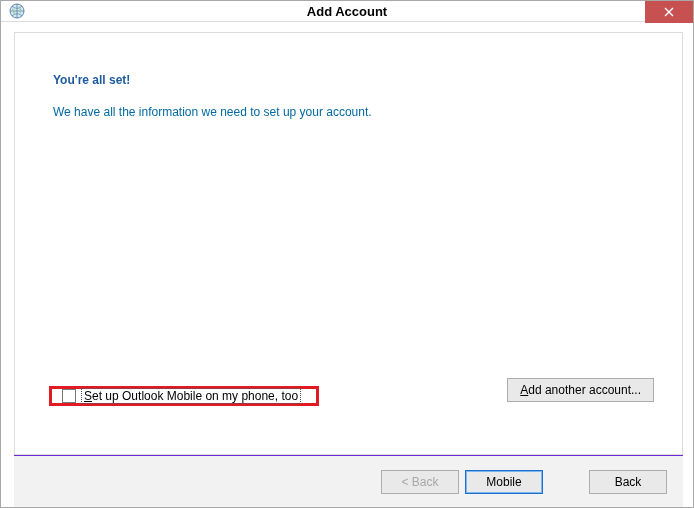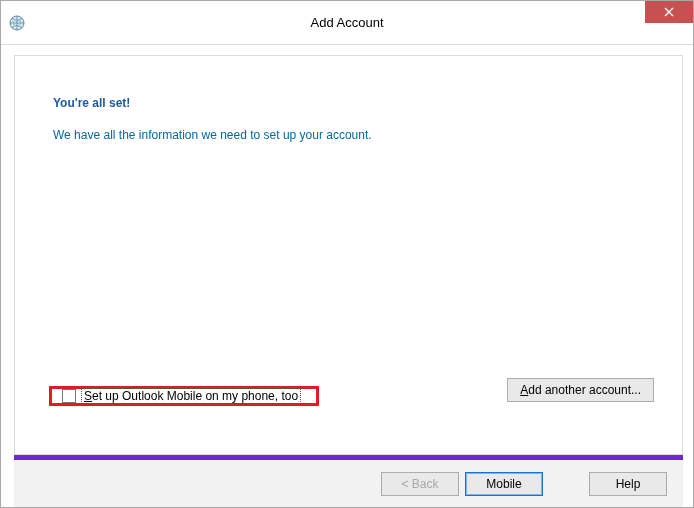--- a/index.html
+++ b/index.html
@@ -15,26 +15,27 @@
   }
   .window {
     width: 694px;
     height: 508px;
     border: 1px solid #a8a8a8;
     background: #fff;
     display: flex;
     flex-direction: column;
   }
   .titlebar {
-    height: 44px;
+    height: 21px;
     background: #fff;
     border-bottom: 1px solid #dcdcdc;
     display: flex;
     align-items: center;
     position: relative;
+    font-weight: bold;
   }
   .titlebar .icon {
     width: 16px; height: 16px;
     margin-left: 8px;
     display: inline-block;
   }
   .titlebar .title {
     position: absolute;
     left: 50%;
     transform: translateX(-50%);
@@ -130,21 +131,21 @@
   }
   .btn .ul { text-decoration: underline; }
   .footer {
     height: 52px;
     display: flex;
     align-items: center;
     justify-content: flex-end;
     gap: 6px;
     padding: 0 16px;
     background: #f2f2f2;
-    border-top: 5px solid #6d28d9;
+    border-top: 1px solid #6d28d9;
   }
   .footer .spacer { width: 34px; }
   .globe-icon {
     width:16px; height:16px;
   }
 </style>
 </head>
 <body>
 
 <div class="window">
@@ -178,17 +179,17 @@
 
       <div class="add-another">
         <button class="btn"><span class="ul">A</span><span>dd another account...</span></button>
       </div>
     </div>
 
     <div class="footer">
       <button class="btn" disabled="">&lt; Back</button>
       <button class="btn default">Mobile</button>
       <span class="spacer"></span>
-      <button class="btn">Help</button>
+      <button class="btn">Back</button>
     </div>
   </div>
 
 </div>
 
 </body></html>

